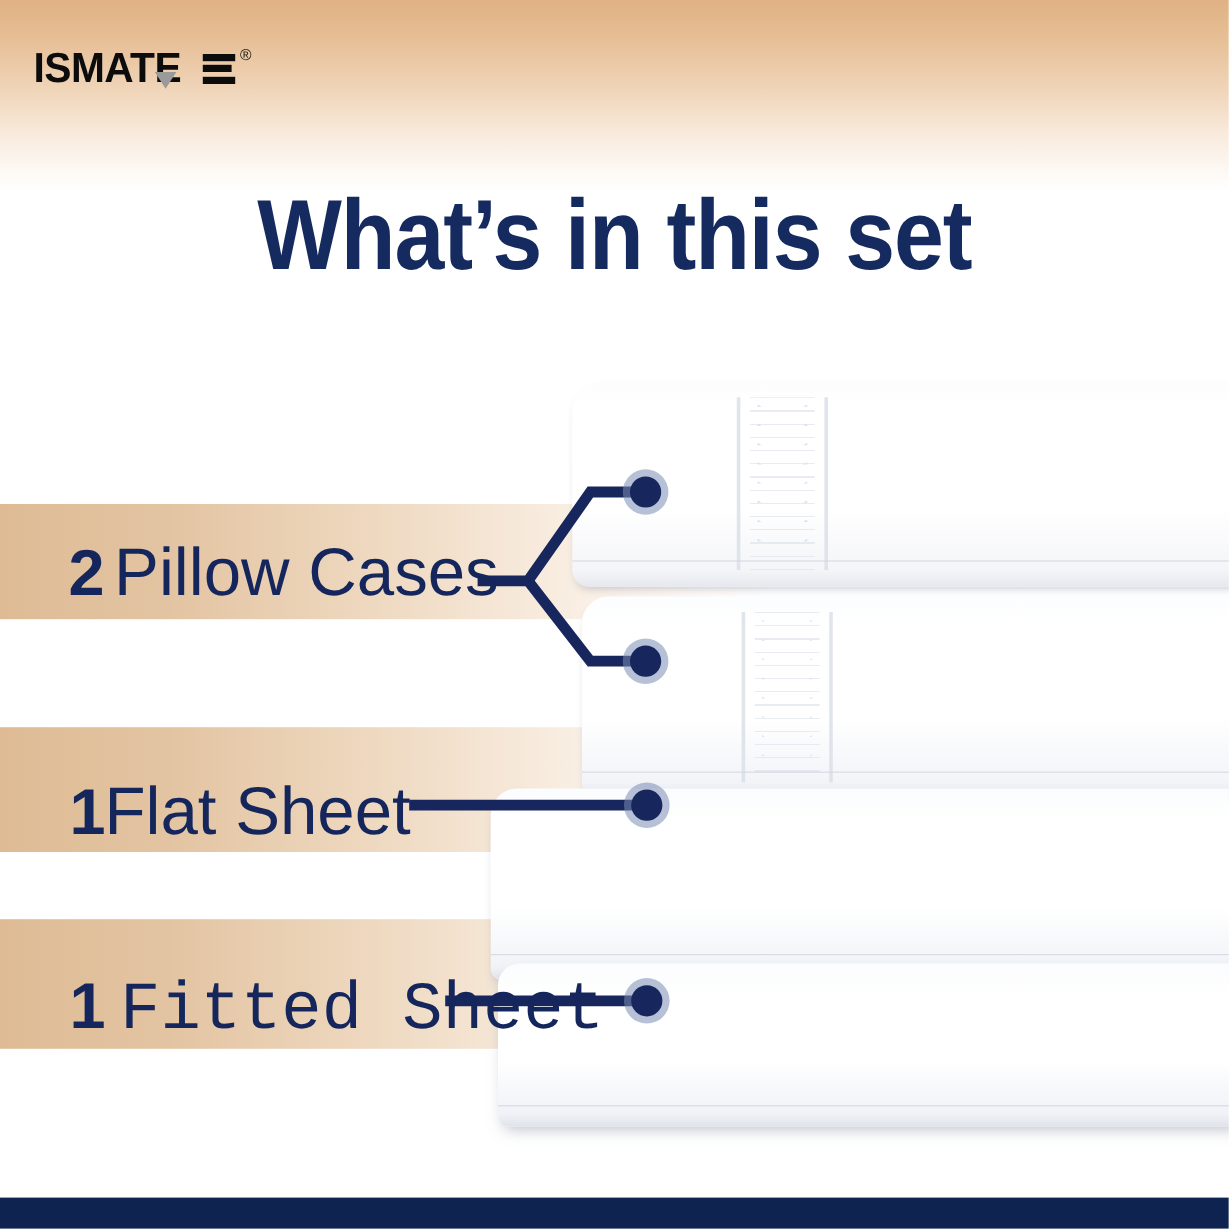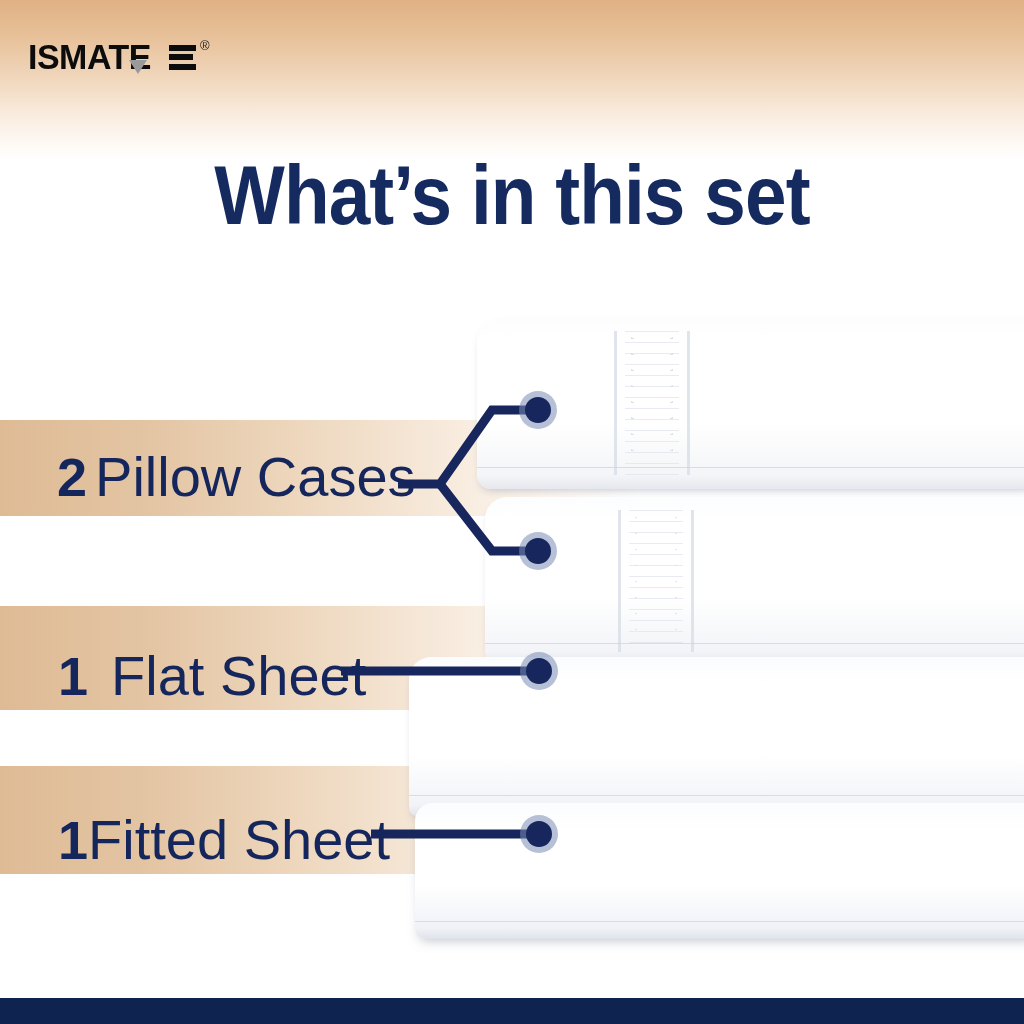--- a/index.html
+++ b/index.html
@@ -161,23 +161,23 @@
   }
   .qty{
     font-size:54px; font-weight:bold; letter-spacing:-1px; line-height:1;
   }
   .txt{
     font-size:56px; font-weight:500; line-height:1; letter-spacing:0px;
   }
   .l-pc{ left:57px; top:449px; }
   .l-pc .txt{ margin-left:9px; }
   .l-fl{ left:58px; top:648px; }
-  .l-fl .txt{ margin-left:24px; }
+  .l-fl .txt{ margin-left:0; }
   .l-fi{ left:58px; top:812px; }
-  .l-fi .txt{ margin-left:1px; }
+  .l-fi .txt{ margin-left:13px;font-family:Liberation Mono, monospace; }
 </style>
 </head>
 <body>
 
 <div id="stage">
 
   <div class="top-gradient"></div>
 
   <div class="band b1"></div>
   <div class="band b2"></div>

